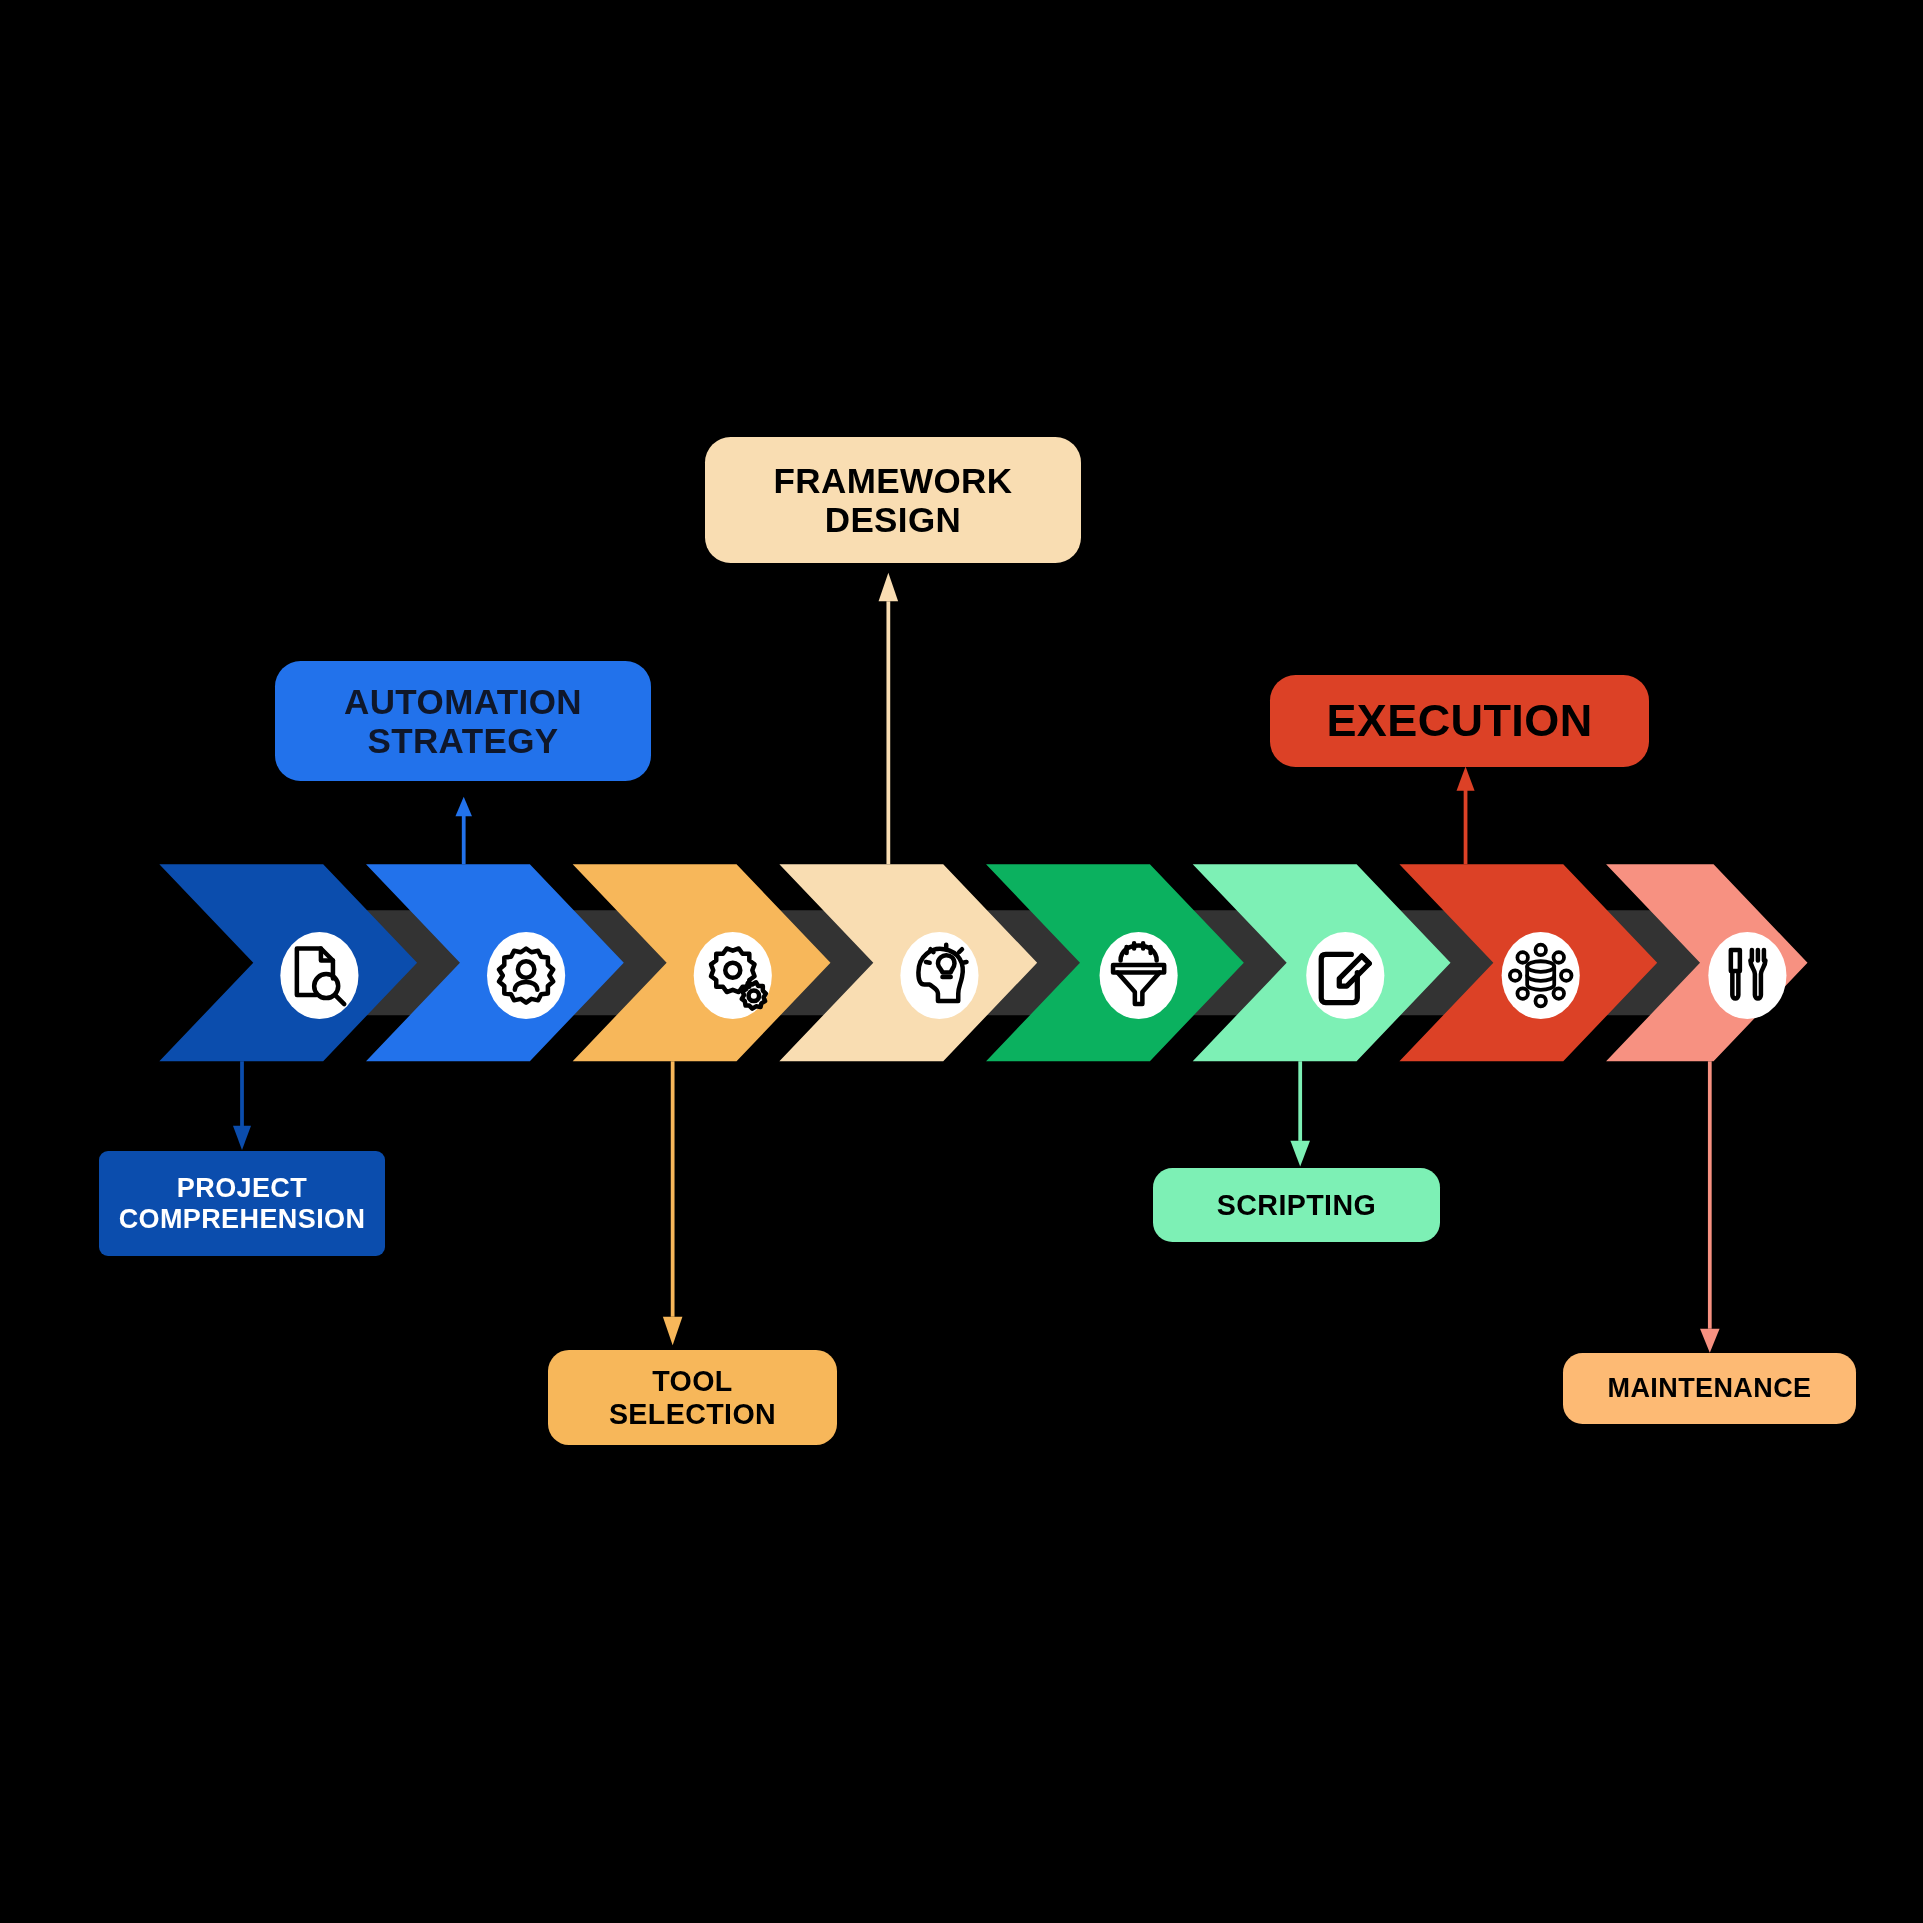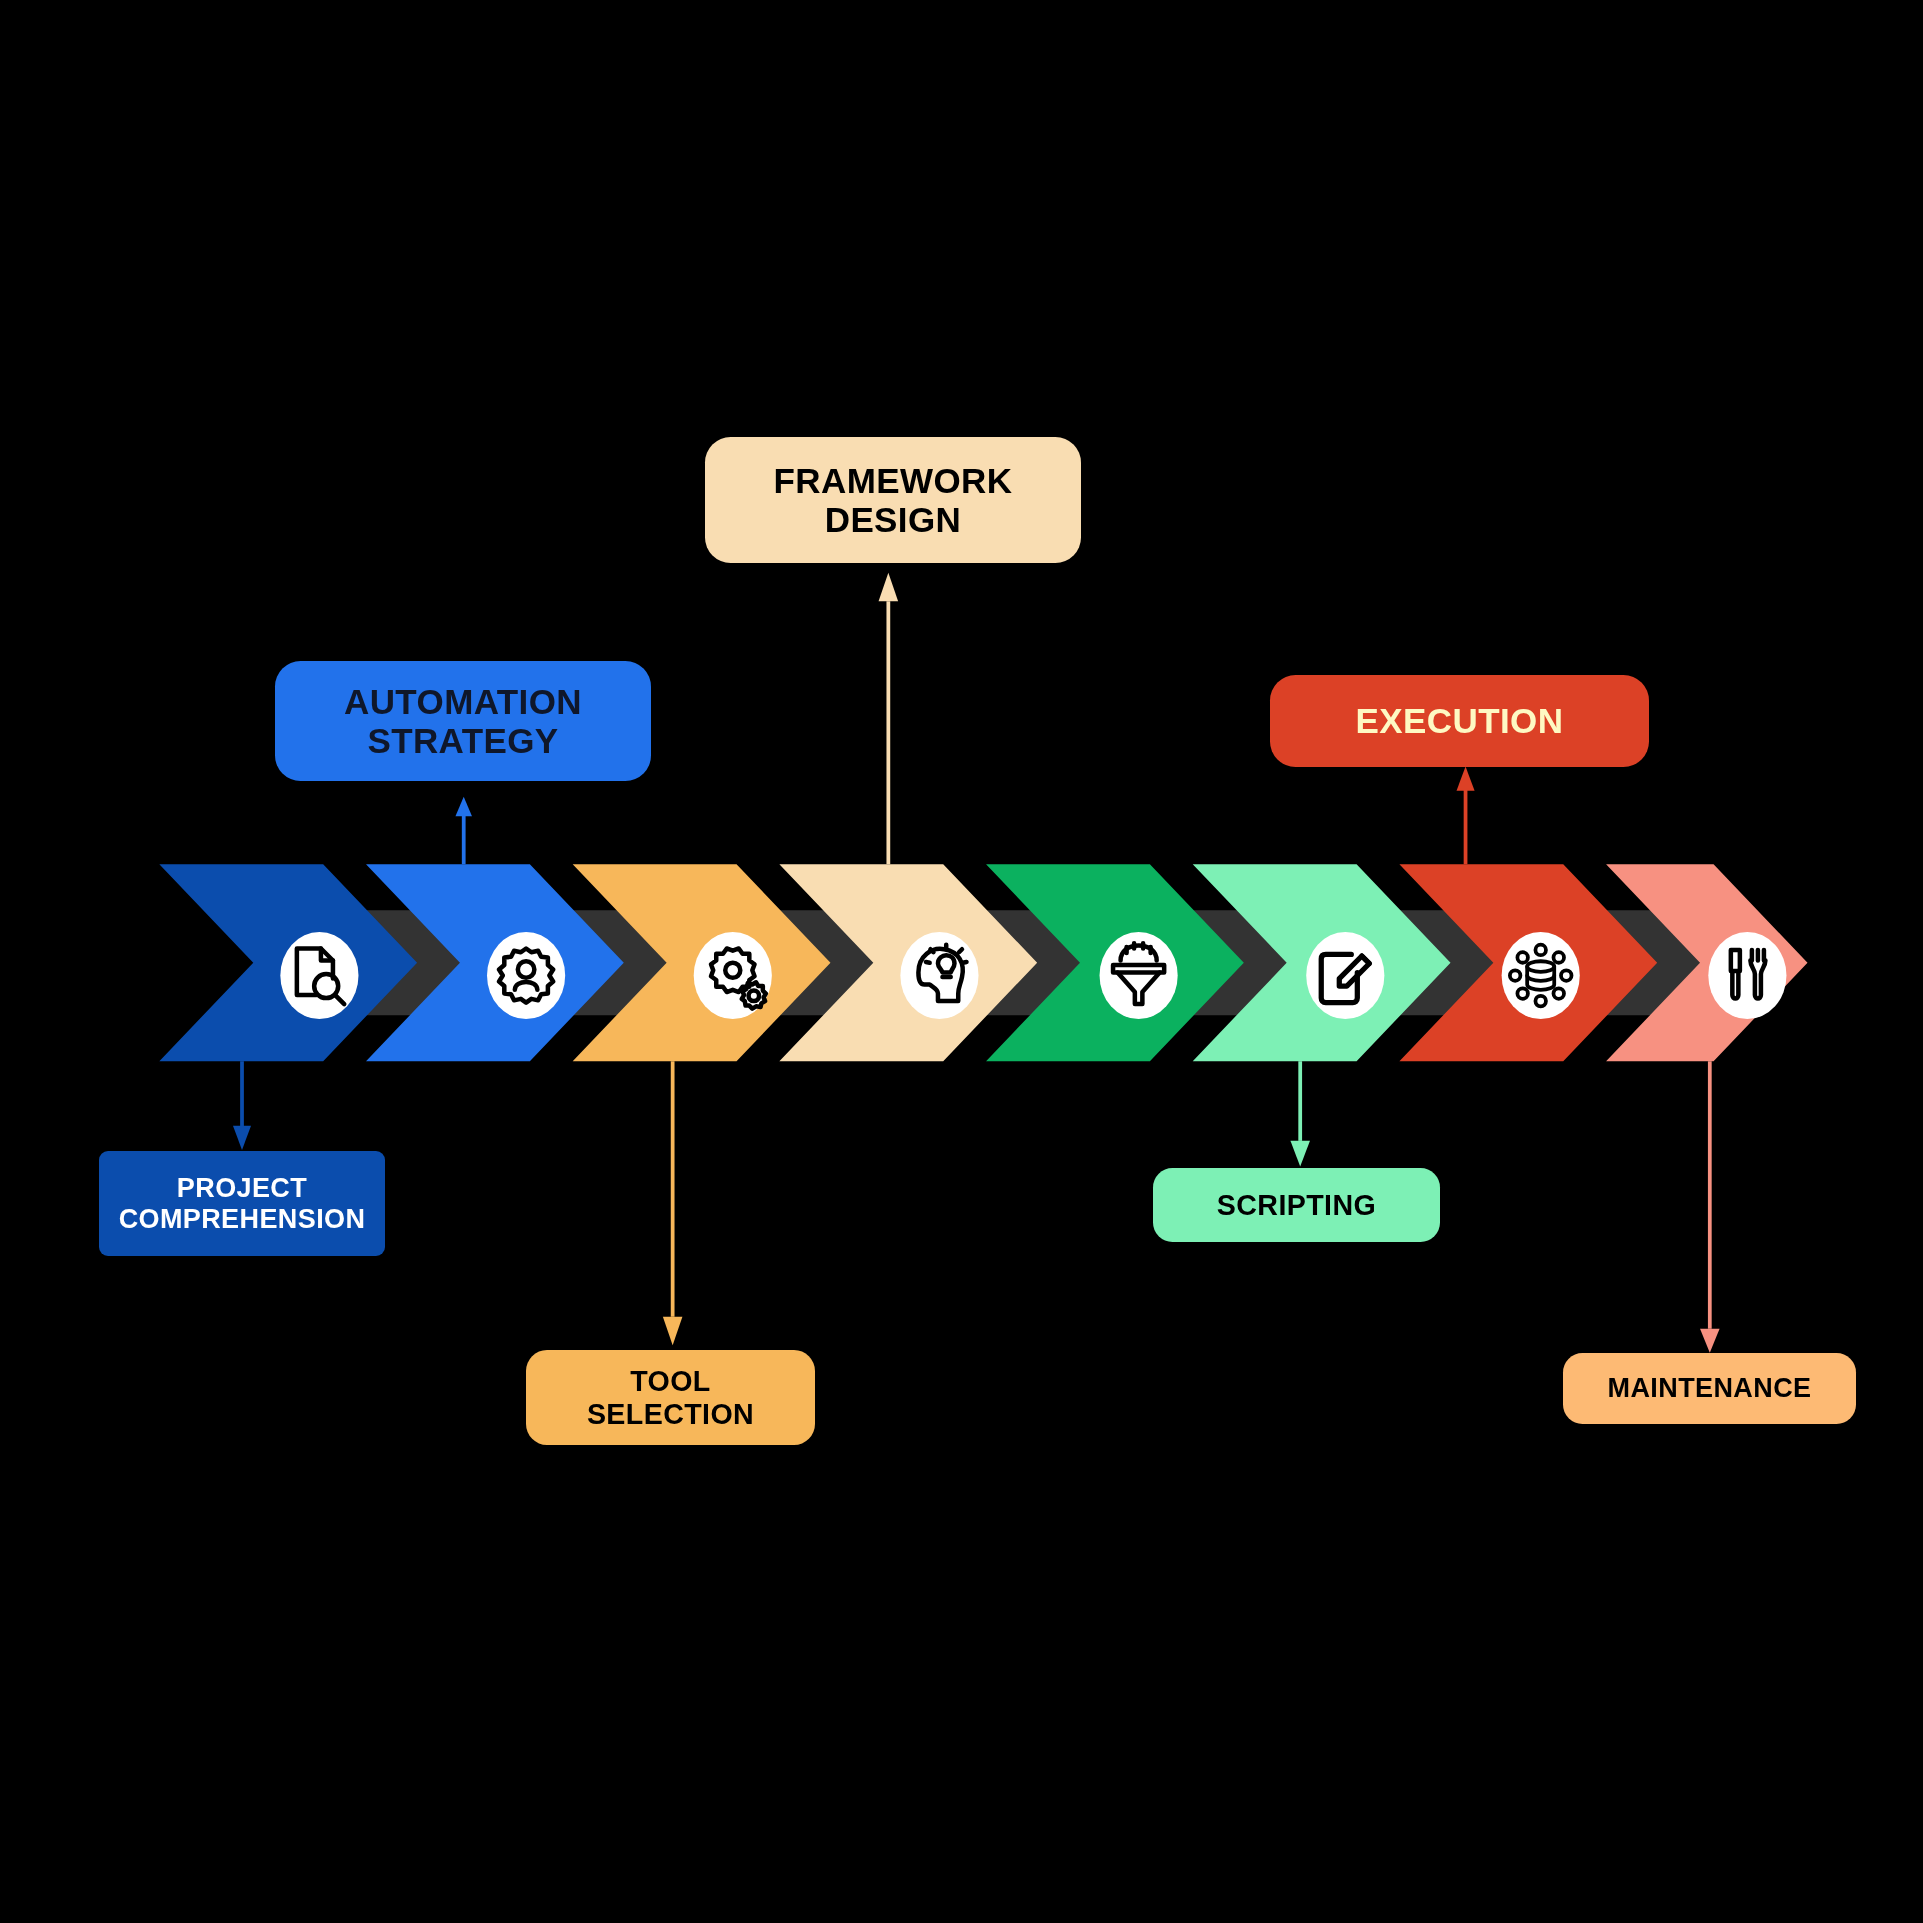--- a/index.html
+++ b/index.html
@@ -153,36 +153,36 @@
     </div>
   </div>
 
   <div class="lbl" style="left:275px;top:661px;width:376px;height:120px;background:#2272EB;color:#0f172a;font-size:35px;">
     <div>
       <span>AUTOMATION</span>
       <span>STRATEGY</span>
     </div>
   </div>
 
-  <div class="lbl" style="left:1270px;top:675px;width:379px;height:92px;background:#DC4126;color:#fef9c3;font-size:35px;">
+  <div class="lbl" style="left:1270px;top:675px;width:379px;height:92px;background:#DC4126;color:#000000;font-size:45px;">
     <span>EXECUTION</span>
   </div>
 
   <div class="lbl" style="left:99px;top:1151px;width:286px;height:105px;background:#0B4DAD;color:#fff;font-size:27px;border-radius:9px;">
     <div>
       <span>PROJECT</span>
       <span>COMPREHENSION</span>
     </div>
   </div>
 
   <div class="lbl" style="left:1153px;top:1168px;width:287px;height:74px;background:#7DF0B5;color:#000;font-size:28.6px;border-radius:19.5px;">
     <span>SCRIPTING</span>
   </div>
 
-  <div class="lbl" style="left:526px;top:1350px;width:289px;height:95px;background:#F7B75A;color:#000;font-size:28.6px;border-radius:21px;">
+  <div class="lbl" style="left:548px;top:1350px;width:289px;height:95px;background:#F7B75A;color:#000;font-size:28.6px;border-radius:21px;">
     <div>
       <span>TOOL</span>
       <span>SELECTION</span>
     </div>
   </div>
 
   <div class="lbl" style="left:1563px;top:1353px;width:293px;height:71px;background:#fdba74;color:#000;font-size:27px;border-radius:19.5px;">
     <span>MAINTENANCE</span>
   </div>
 

